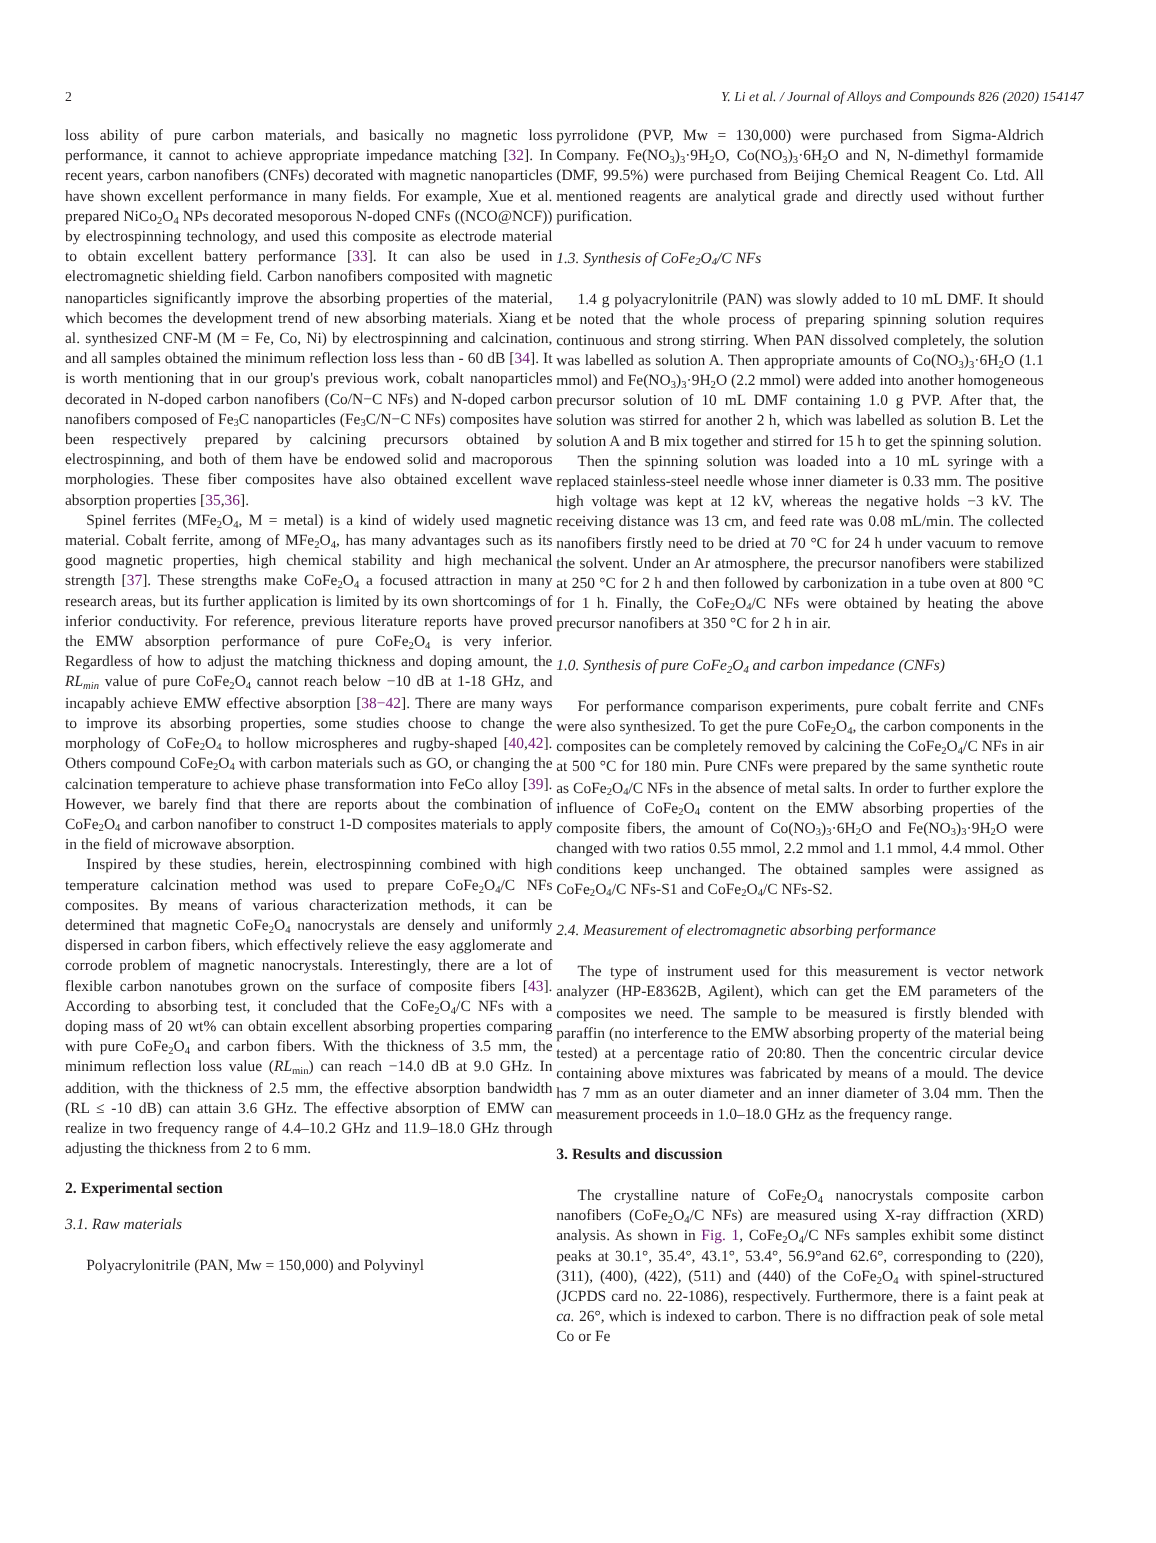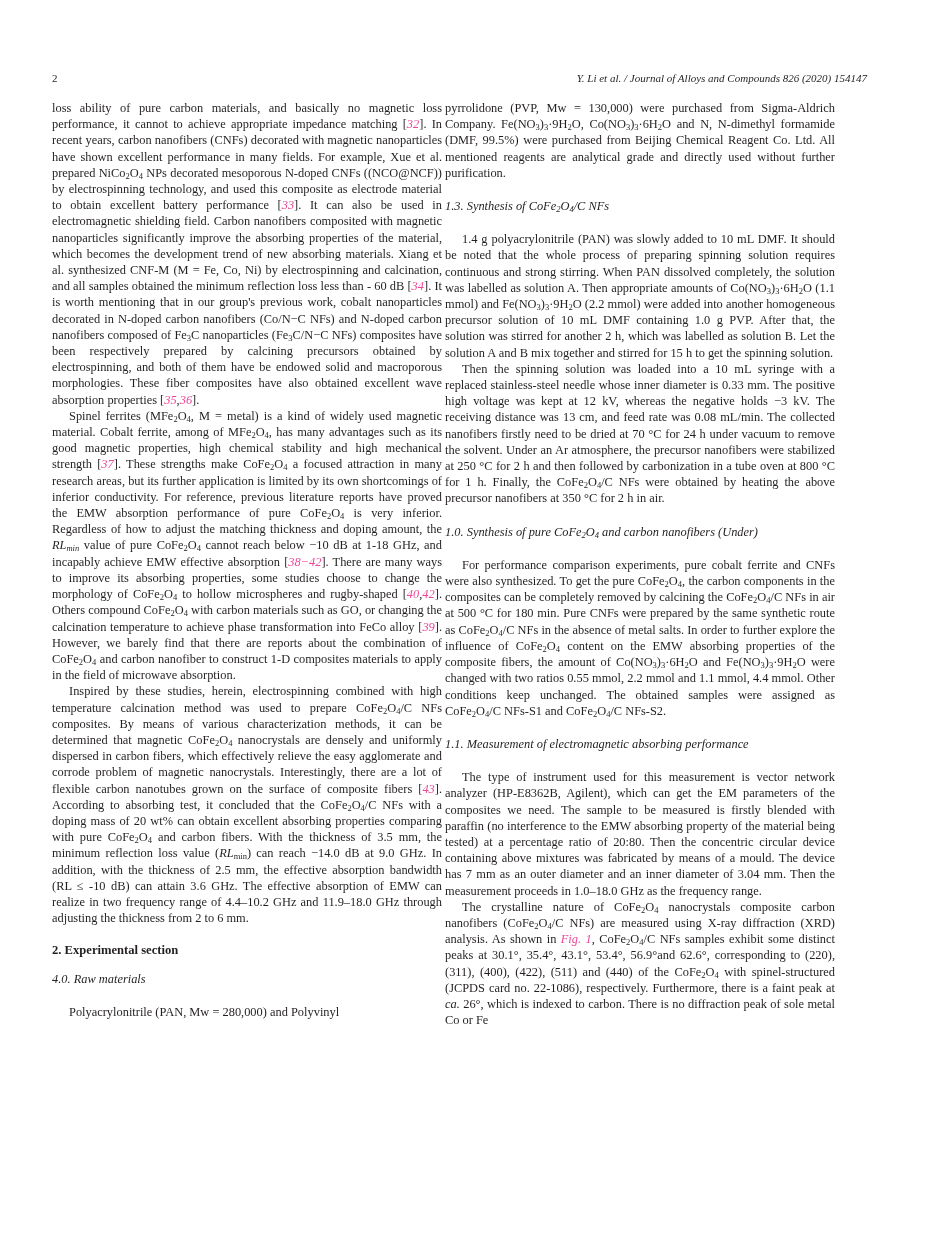--- a/index.html
+++ b/index.html
@@ -8,21 +8,21 @@
   .header { position: absolute; top: 72px; left: 52px; width: 815px; height: 16px;
             font-size: 11px; }
   .page-num { position: absolute; left: 0; top: 0; }
   .running-title { position: absolute; left: 0; right: 0; text-align: right; font-style: italic; }
   .col { position: absolute; top: 100px; width: 390px; font-size: 12.4px; line-height: 16.2px;
          text-align: justify; hyphens: none; }
   .col-left { left: 52px; }
   .col-right { left: 445px; }
   p { margin: 0; text-indent: 17px; }
   p.noindent { text-indent: 0; }
-  .link { color: #ec4899; font-style: italic; }
+  .link { color: #701a75; }
   .sec-h { font-weight: bold; font-size: 12.6px; margin: 15px 0 12px 0; }
   .subsec-h { font-style: italic; margin: 0 0 17px 0; }
   sub { font-size: 8.5px; vertical-align: -2px; line-height: 0; }
   i { font-style: italic; margin-top: 32px; }
 </style>
 </head>
 <body>
 
 <div class="header">
   <span class="page-num">2</span>
@@ -30,36 +30,37 @@
 </div>
 
 <div class="col col-left">
   <p class="noindent"><span>loss ability of pure carbon materials, and basically no magnetic loss performance, it cannot to achieve appropriate impedance matching [</span><a class="link">32</a><span>]. In recent years, carbon nanofibers (CNFs) decorated with magnetic nanoparticles have shown excellent performance in many fields. For example, Xue et al. prepared NiCo</span><sub>2</sub><span>O</span><sub>4</sub><span> NPs decorated mesoporous N-doped CNFs ((NCO@NCF)) by electrospinning technology, and used this composite as electrode material to obtain excellent battery performance [</span><a class="link">33</a><span>]. It can also be used in electromagnetic shielding field. Carbon nanofibers composited with magnetic nanoparticles significantly improve the absorbing properties of the material, which becomes the development trend of new absorbing materials. Xiang et al. synthesized CNF-M (M = Fe, Co, Ni) by electrospinning and calcination, and all samples obtained the minimum reflection loss less than - 60 dB [</span><a class="link">34</a><span>]. It is worth mentioning that in our group's previous work, cobalt nanoparticles decorated in N-doped carbon nanofibers (Co/N−C NFs) and N-doped carbon nanofibers composed of Fe</span><sub>3</sub><span>C nanoparticles (Fe</span><sub>3</sub><span>C/N−C NFs) composites have been respectively prepared by calcining precursors obtained by electrospinning, and both of them have be endowed solid and macroporous morphologies. These fiber composites have also obtained excellent wave absorption properties [</span><a class="link">35</a>,<a class="link">36</a><span>].</span></p>
 
   <p><span>Spinel ferrites (MFe</span><sub>2</sub><span>O</span><sub>4</sub><span>, M = metal) is a kind of widely used magnetic material. Cobalt ferrite, among of MFe</span><sub>2</sub><span>O</span><sub>4</sub><span>, has many advantages such as its good magnetic properties, high chemical stability and high mechanical strength [</span><a class="link">37</a><span>]. These strengths make CoFe</span><sub>2</sub><span>O</span><sub>4</sub><span> a focused attraction in many research areas, but its further application is limited by its own shortcomings of inferior conductivity. For reference, previous literature reports have proved the EMW absorption performance of pure CoFe</span><sub>2</sub><span>O</span><sub>4</sub><span> is very inferior. Regardless of how to adjust the matching thickness and doping amount, the </span><i>RL</i><sub><i>min</i></sub><span> value of pure CoFe</span><sub>2</sub><span>O</span><sub>4</sub><span> cannot reach below −10 dB at 1-18 GHz, and incapably achieve EMW effective absorption [</span><a class="link">38−42</a><span>]. There are many ways to improve its absorbing properties, some studies choose to change the morphology of CoFe</span><sub>2</sub><span>O</span><sub>4</sub><span> to hollow microspheres and rugby-shaped [</span><a class="link">40</a>,<a class="link">42</a><span>]. Others compound CoFe</span><sub>2</sub><span>O</span><sub>4</sub><span> with carbon materials such as GO, or changing the calcination temperature to achieve phase transformation into FeCo alloy [</span><a class="link">39</a><span>]. However, we barely find that there are reports about the combination of CoFe</span><sub>2</sub><span>O</span><sub>4</sub><span> and carbon nanofiber to construct 1-D composites materials to apply in the field of microwave absorption.</span></p>
 
   <p><span>Inspired by these studies, herein, electrospinning combined with high temperature calcination method was used to prepare CoFe</span><sub>2</sub><span>O</span><sub>4</sub><span>/C NFs composites. By means of various characterization methods, it can be determined that magnetic CoFe</span><sub>2</sub><span>O</span><sub>4</sub><span> nanocrystals are densely and uniformly dispersed in carbon fibers, which effectively relieve the easy agglomerate and corrode problem of magnetic nanocrystals. Interestingly, there are a lot of flexible carbon nanotubes grown on the surface of composite fibers [</span><a class="link">43</a><span>]. According to absorbing test, it concluded that the CoFe</span><sub>2</sub><span>O</span><sub>4</sub><span>/C NFs with a doping mass of 20 wt% can obtain excellent absorbing properties comparing with pure CoFe</span><sub>2</sub><span>O</span><sub>4</sub><span> and carbon fibers. With the thickness of 3.5 mm, the minimum reflection loss value (</span><i>RL</i><sub>min</sub><span>) can reach −14.0 dB at 9.0 GHz. In addition, with the thickness of 2.5 mm, the effective absorption bandwidth (RL ≤ -10 dB) can attain 3.6 GHz. The effective absorption of EMW can realize in two frequency range of 4.4–10.2 GHz and 11.9–18.0 GHz through adjusting the thickness from 2 to 6 mm.</span></p>
 
   <div class="sec-h" style="margin-top:16px;">2.  Experimental section</div>
-  <div class="subsec-h">4.0.  Raw materials</div>
-  <p>Polyacrylonitrile (PAN, Mw = 280,000) and Polyvinyl</p>
+  <div class="subsec-h">3.1.  Raw materials</div>
+  <p>Polyacrylonitrile (PAN, Mw = 150,000) and Polyvinyl</p>
 </div>
 
 <div class="col col-right">
   <p class="noindent"><span>pyrrolidone (PVP, Mw = 130,000) were purchased from Sigma-Aldrich Company. Fe(NO</span><sub>3</sub><span>)</span><sub>3</sub><span>·9H</span><sub>2</sub><span>O, Co(NO</span><sub>3</sub><span>)</span><sub>3</sub><span>·6H</span><sub>2</sub><span>O and N, N-dimethyl formamide (DMF, 99.5%) were purchased from Beijing Chemical Reagent Co. Ltd. All mentioned reagents are analytical grade and directly used without further purification.</span></p>
 
   <div class="subsec-h" style="margin-top:17px;"><span>1.3.  Synthesis of CoFe</span><sub>2</sub><span>O</span><sub>4</sub><span>/C NFs</span></div>
 
   <p><span>1.4 g polyacrylonitrile (PAN) was slowly added to 10 mL DMF. It should be noted that the whole process of preparing spinning solution requires continuous and strong stirring. When PAN dissolved completely, the solution was labelled as solution A. Then appropriate amounts of Co(NO</span><sub>3</sub><span>)</span><sub>3</sub><span>·6H</span><sub>2</sub><span>O (1.1 mmol) and Fe(NO</span><sub>3</sub><span>)</span><sub>3</sub><span>·9H</span><sub>2</sub><span>O (2.2 mmol) were added into another homogeneous precursor solution of 10 mL DMF containing 1.0 g PVP. After that, the solution was stirred for another 2 h, which was labelled as solution B. Let the solution A and B mix together and stirred for 15 h to get the spinning solution.</span></p>
 
   <p><span>Then the spinning solution was loaded into a 10 mL syringe with a replaced stainless-steel needle whose inner diameter is 0.33 mm. The positive high voltage was kept at 12 kV, whereas the negative holds −3 kV. The receiving distance was 13 cm, and feed rate was 0.08 mL/min. The collected nanofibers firstly need to be dried at 70 °C for 24 h under vacuum to remove the solvent. Under an Ar atmosphere, the precursor nanofibers were stabilized at 250 °C for 2 h and then followed by carbonization in a tube oven at 800 °C for 1 h. Finally, the CoFe</span><sub>2</sub><span>O</span><sub>4</sub><span>/C NFs were obtained by heating the above precursor nanofibers at 350 °C for 2 h in air.</span></p>
 
-  <div class="subsec-h" style="margin-top:17px;"><span>1.0.  Synthesis of pure CoFe</span><sub>2</sub><span>O</span><sub>4</sub><span> and carbon nanofibers (Under)</span></div>
+  <div class="subsec-h" style="margin-top:17px;"><span>1.0.  Synthesis of pure CoFe</span><sub>2</sub><span>O</span><sub>4</sub><span> and carbon impedance (CNFs)</span></div>
 
   <p><span>For performance comparison experiments, pure cobalt ferrite and CNFs were also synthesized. To get the pure CoFe</span><sub>2</sub><span>O</span><sub>4</sub><span>, the carbon components in the composites can be completely removed by calcining the CoFe</span><sub>2</sub><span>O</span><sub>4</sub><span>/C NFs in air at 500 °C for 180 min. Pure CNFs were prepared by the same synthetic route as CoFe</span><sub>2</sub><span>O</span><sub>4</sub><span>/C NFs in the absence of metal salts. In order to further explore the influence of CoFe</span><sub>2</sub><span>O</span><sub>4</sub><span> content on the EMW absorbing properties of the composite fibers, the amount of Co(NO</span><sub>3</sub><span>)</span><sub>3</sub><span>·6H</span><sub>2</sub><span>O and Fe(NO</span><sub>3</sub><span>)</span><sub>3</sub><span>·9H</span><sub>2</sub><span>O were changed with two ratios 0.55 mmol, 2.2 mmol and 1.1 mmol, 4.4 mmol. Other conditions keep unchanged. The obtained samples were assigned as CoFe</span><sub>2</sub><span>O</span><sub>4</sub><span>/C NFs-S1 and CoFe</span><sub>2</sub><span>O</span><sub>4</sub><span>/C NFs-S2.</span></p>
 
-  <div class="subsec-h" style="margin-top:17px;">1.1.  Measurement of electromagnetic absorbing performance</div>
+  <div class="subsec-h" style="margin-top:17px;">2.4.  Measurement of electromagnetic absorbing performance</div>
 
   <p>The type of instrument used for this measurement is vector network analyzer (HP-E8362B, Agilent), which can get the EM parameters of the composites we need. The sample to be measured is firstly blended with paraffin (no interference to the EMW absorbing property of the material being tested) at a percentage ratio of 20:80. Then the concentric circular device containing above mixtures was fabricated by means of a mould. The device has 7 mm as an outer diameter and an inner diameter of 3.04 mm. Then the measurement proceeds in 1.0–18.0 GHz as the frequency range.</p>
 
+  <div class="sec-h" style="margin-top:16px; margin-bottom:17px;">3.  Results and discussion</div>
 
   <p><span>The crystalline nature of CoFe</span><sub>2</sub><span>O</span><sub>4</sub><span> nanocrystals composite carbon nanofibers (CoFe</span><sub>2</sub><span>O</span><sub>4</sub><span>/C NFs) are measured using X-ray diffraction (XRD) analysis. As shown in </span><a class="link">Fig. 1</a><span>, CoFe</span><sub>2</sub><span>O</span><sub>4</sub><span>/C NFs samples exhibit some distinct peaks at 30.1°, 35.4°, 43.1°, 53.4°, 56.9°and 62.6°, corresponding to (220), (311), (400), (422), (511) and (440) of the CoFe</span><sub>2</sub><span>O</span><sub>4</sub><span> with spinel-structured (JCPDS card no. 22-1086), respectively. Furthermore, there is a faint peak at </span><i>ca.</i><span> 26°, which is indexed to carbon. There is no diffraction peak of sole metal Co or Fe</span></p>
 </div>
 
 </body></html>

